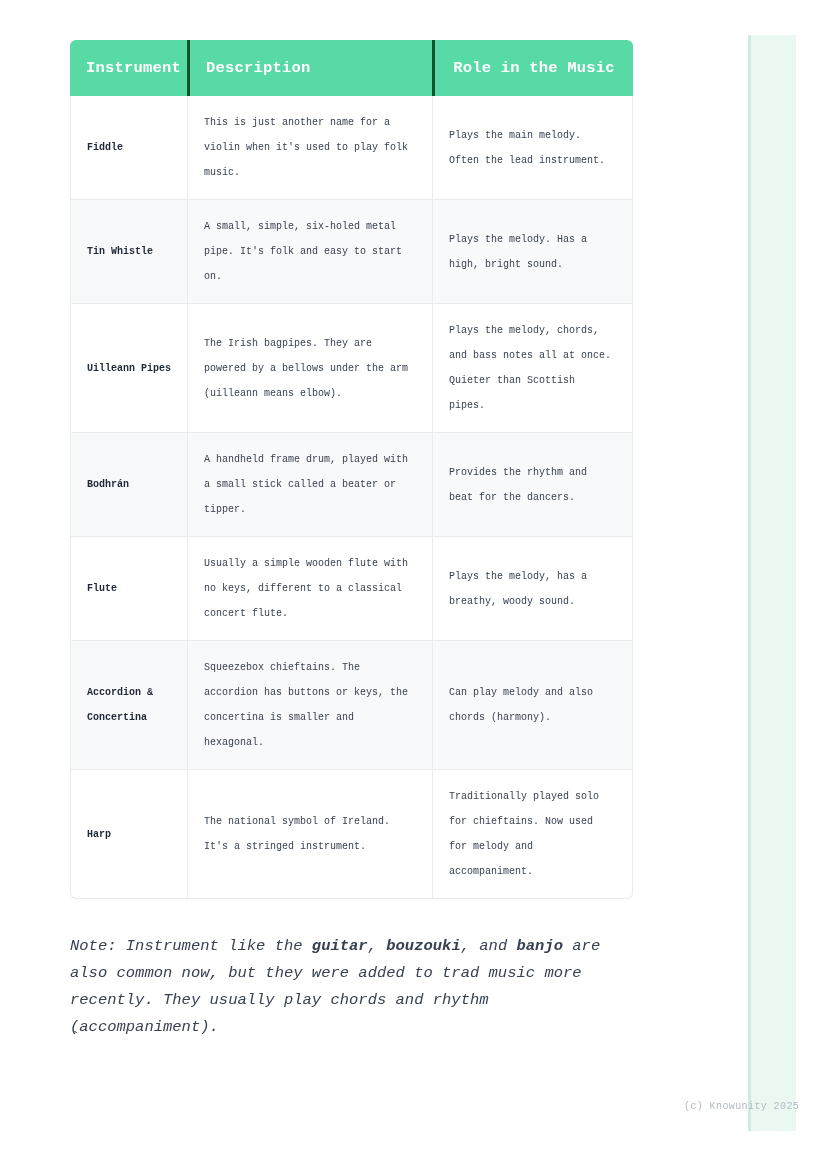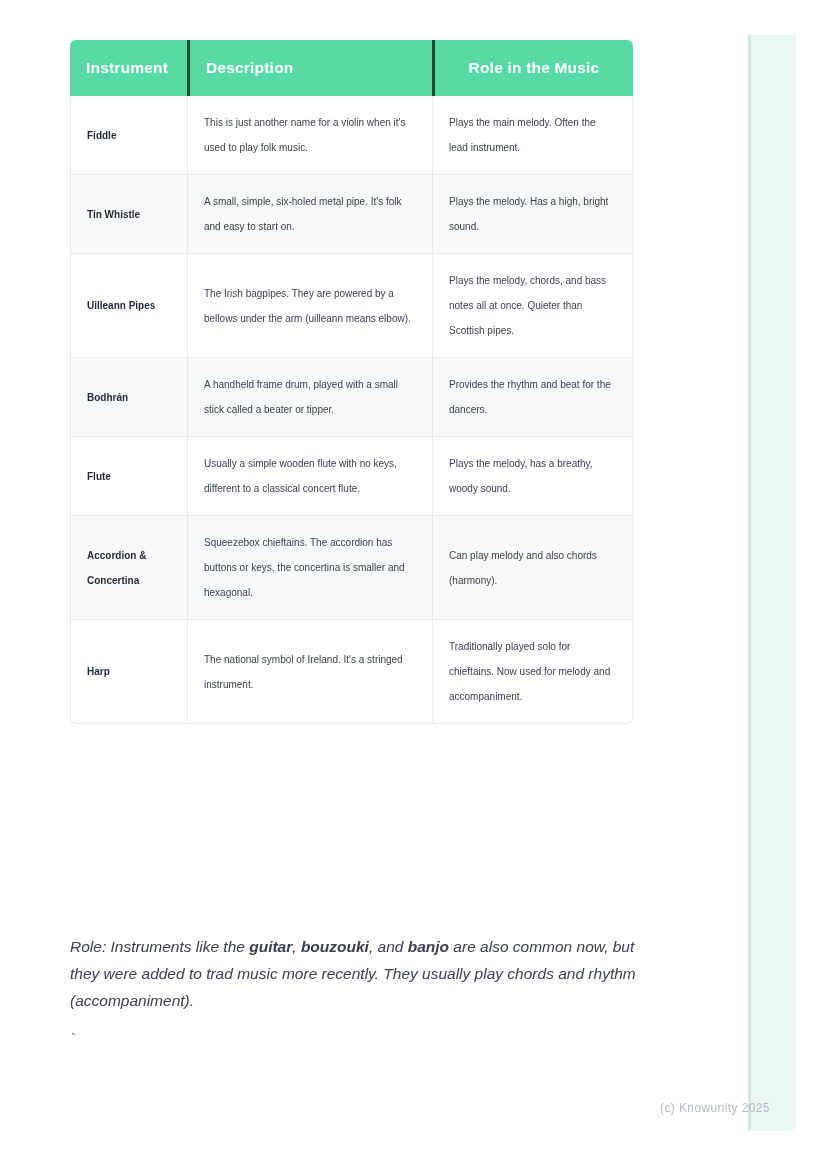--- a/index.html
+++ b/index.html
@@ -6,21 +6,21 @@
     margin: 0;
     padding: 0;
     background: #ffffff;
   }
   .page {
     position: relative;
     width: 828px;
     height: 1171px;
     background: #ffffff;
     overflow: hidden;
-    font-family: Liberation Sans, sans-serif;
+    font-family: Liberation Mono, monospace;
   }
 
   
   .stripe {
     position: absolute;
     left: 748px;
     top: 35px;
     width: 45px;
     height: 1096px;
     background: #EBF8F2;
@@ -101,23 +101,23 @@
     left: 71px;
     top: 1030px;
     font-size: 15px;
     color: #4B5563;
     z-index: 2;
   }
 
   
   .footer {
     position: absolute;
-    left: 660px;
+    left: 684px;
     top: 1101px;
-    font-size: 12px;
+    font-size: 10px;
     letter-spacing: 0.4px;
     color: #B3BAC3;
     z-index: 3;
   }
 </style>
 </head>
 <body>
 
 <div class="page">
 
@@ -168,19 +168,19 @@
         <td>Can play melody and also chords (harmony).</td>
       </tr>
       <tr>
         <td class="inst">Harp</td>
         <td>The national symbol of Ireland. It's a stringed instrument.</td>
         <td>Traditionally played solo for chieftains. Now used for melody and accompaniment.</td>
       </tr>
     </tbody>
   </table>
 
-  <p class="note"><span>Role: Instruments like the </span><b>guitar</b><span>, </span><b>bouzouki</b><span>, and </span><b>banjo</b><span> are also common now, but they were added to trad music more recently. They usually play chords and rhythm (accompaniment).</span></p>
+  <p class="note"><span>Note: Instrument like the </span><b>guitar</b><span>, </span><b>bouzouki</b><span>, and </span><b>banjo</b><span> are also common now, but they were added to trad music more recently. They usually play chords and rhythm (accompaniment).</span></p>
 
   <div class="stray">`</div>
 
   <div class="footer">(c) Knowunity 2025</div>
 
 </div>
 
 </body></html>

